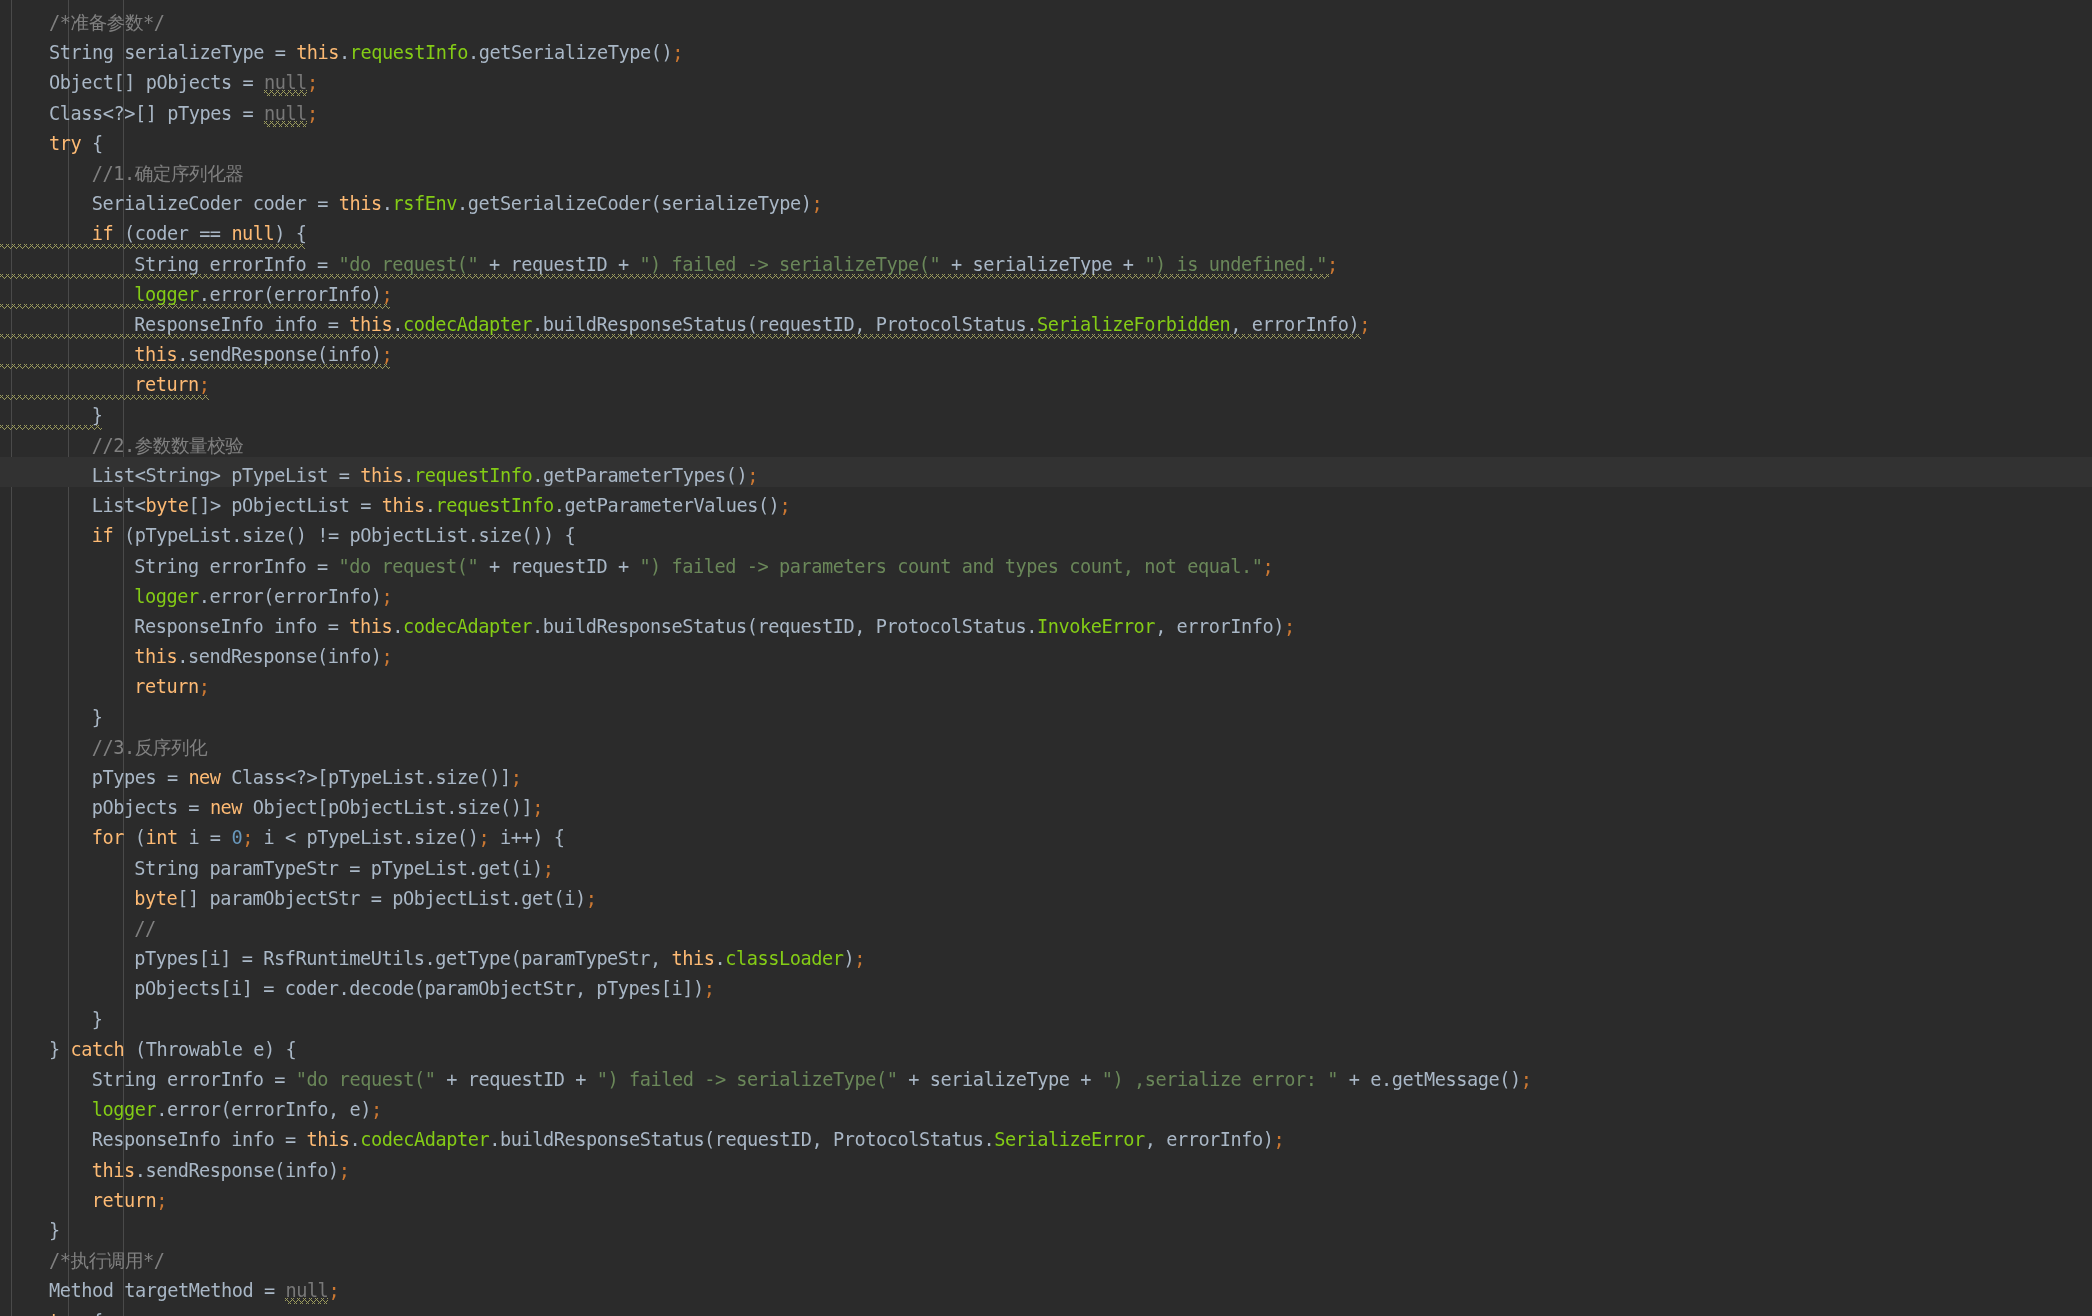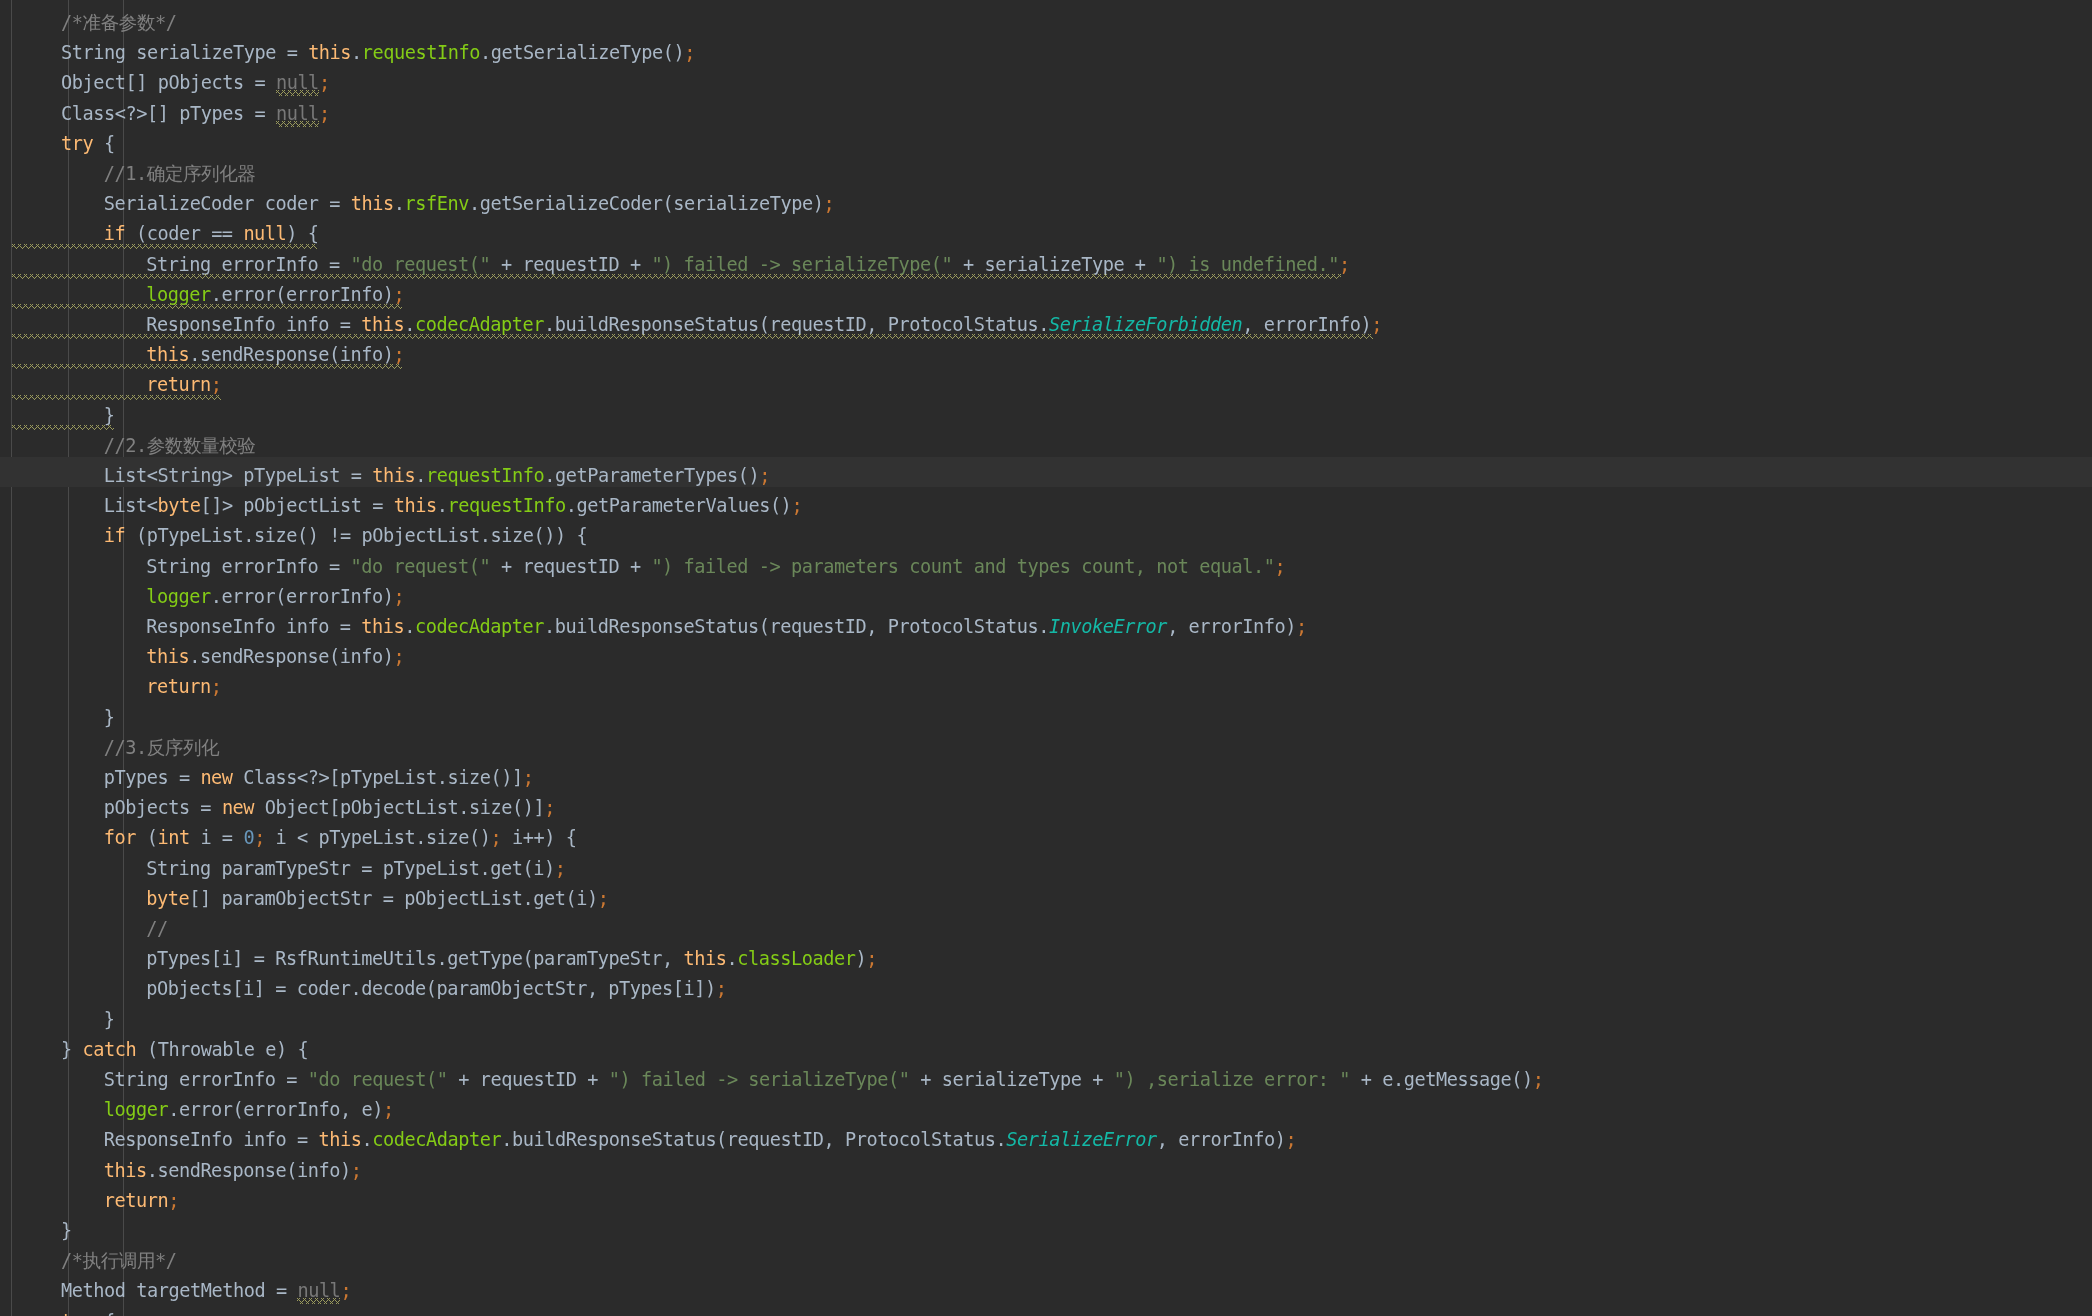--- a/index.html
+++ b/index.html
@@ -35,30 +35,29 @@
     position: relative;
     padding: 0;
     margin: 0;
     white-space: pre;
   }
   .ln {
     position: relative;
     height: 30.2px;
     white-space: pre;
     padding-left: 49px;
-    margin-left: 12px;
   }
   
   .kw   { color: #fdba74; }           
   .def  { color: #a9b7c6; }           
   .str  { color: #6a8759; }           
   .num  { color: #6897bb; }           
   .cmt  { color: #808080; }           
   .fld  { color: #84cc16; }           
-  .sfld { color: #14b8a6; font-style: italic; }  
+  .sfld { color: #84cc16; }  
   .smth { color: #a9b7c6; }  
   .dim  { color: #787878; }           
   .sem  { color: #cc7832; }           
   
   .warn {
     position: absolute;
     left: 0;
     bottom: 1px;
     height: 5px;
     background-image:

